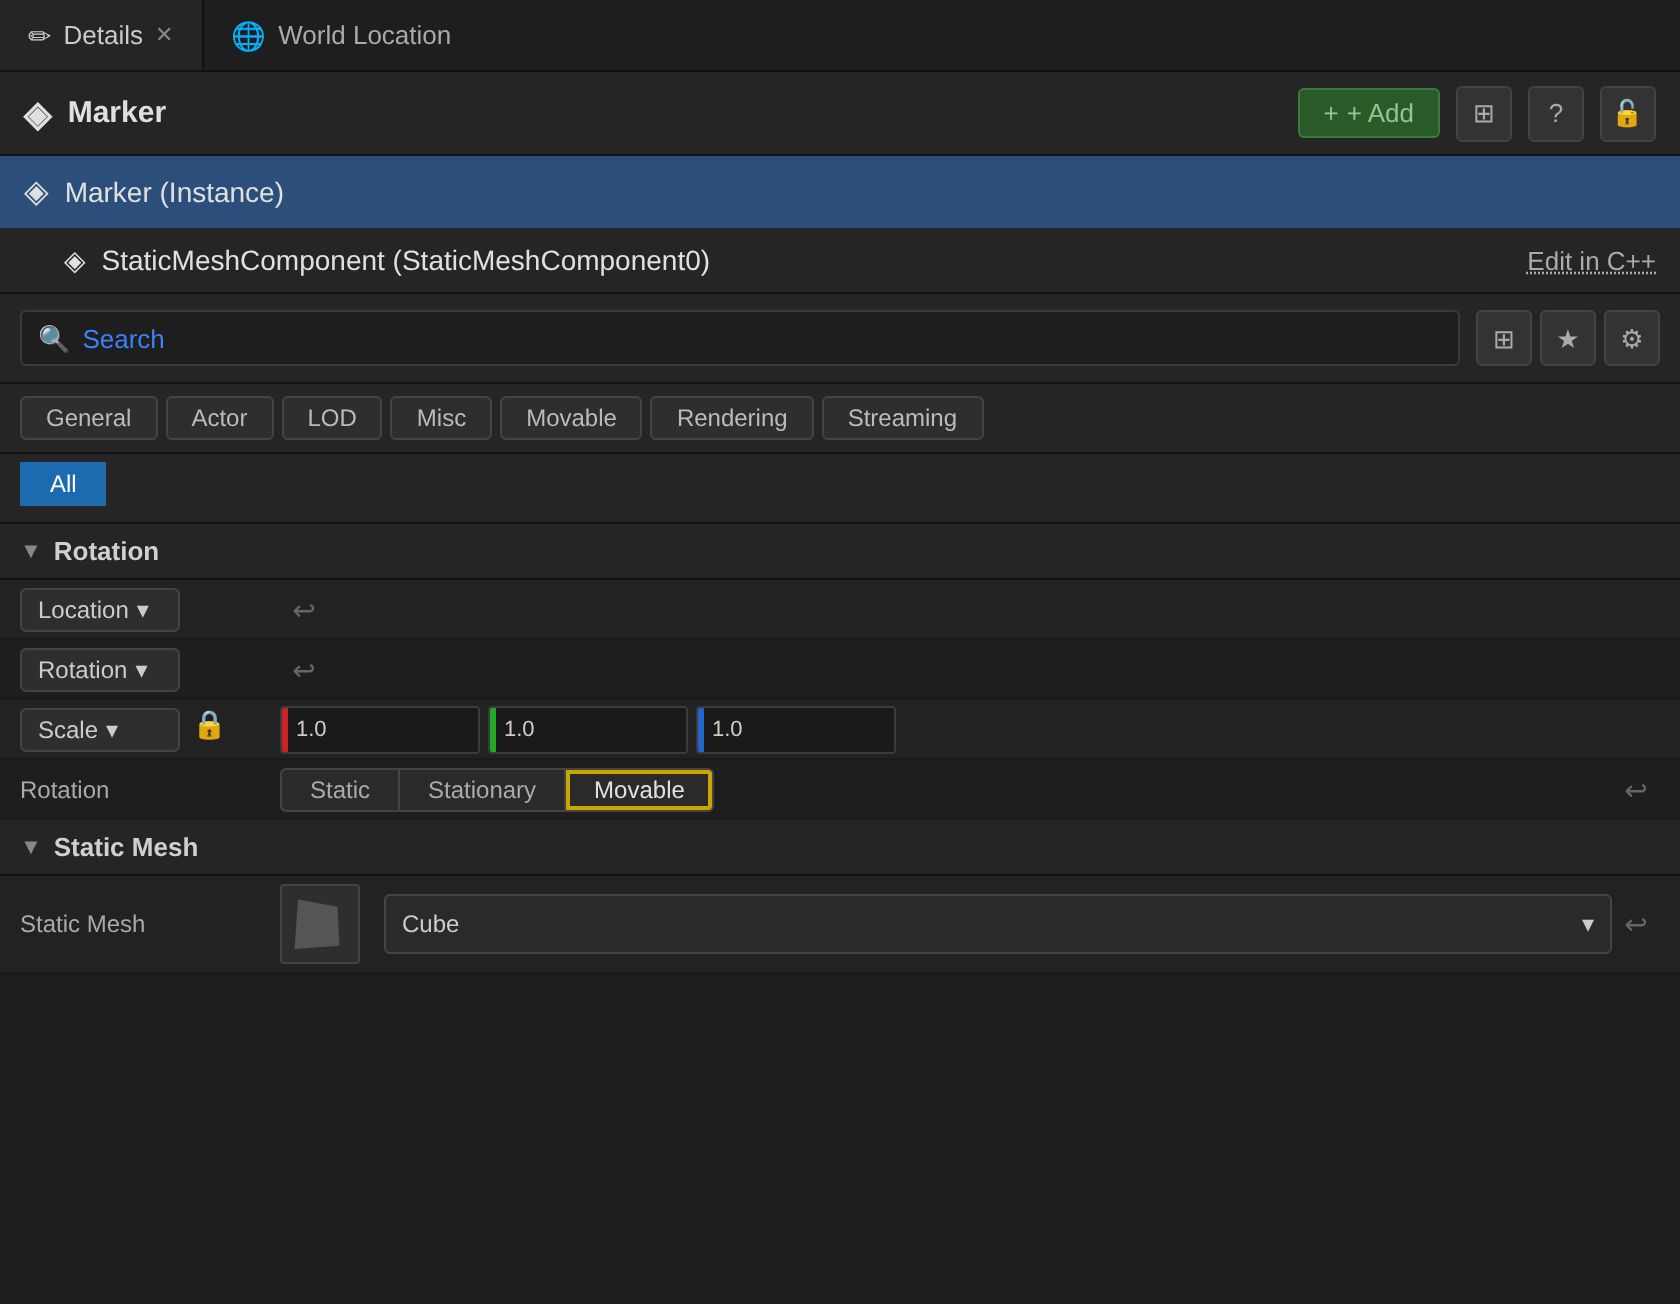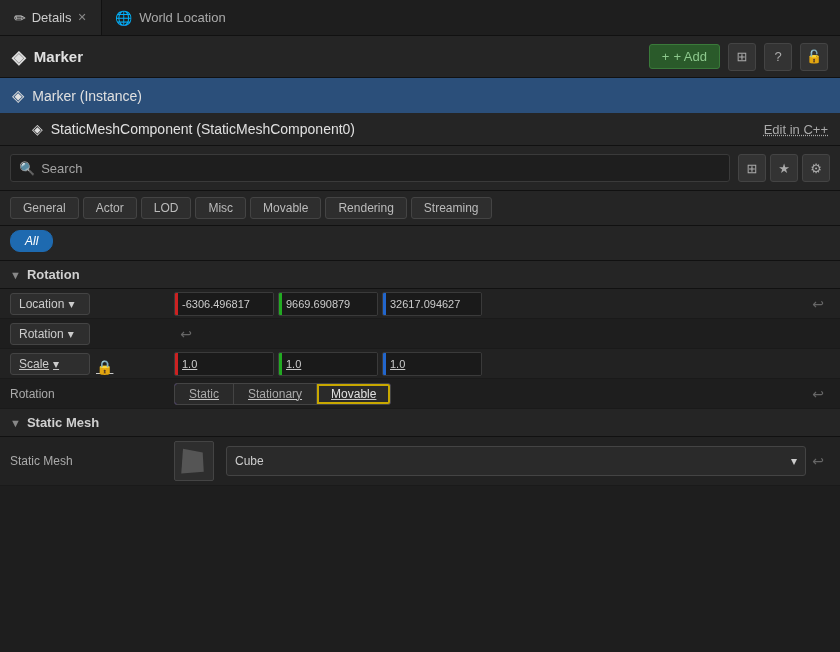--- a/index.html
+++ b/index.html
@@ -152,21 +152,21 @@
       border: 1px solid #3a3a3a;
       border-radius: 3px;
       padding: 0 8px;
       height: 28px;
       gap: 6px;
     }
     .search-input-wrap input {
       background: transparent;
       border: none;
       outline: none;
-      color: #a3a3a3;
+      color: #3b82f6;
       font-size: 13px;
       width: 100%;
     }
     .search-input-wrap input::placeholder { color: #666; }
     .search-actions {
       display: flex;
       align-items: center;
       gap: 4px;
     }
     .search-action-btn {
@@ -201,27 +201,26 @@
       cursor: pointer;
       font-size: 12px;
     }
     .all-row {
       padding: 4px 10px 8px 10px;
       background: #252525;
       border-bottom: 1px solid #111;
     }
     .all-btn {
       padding: 3px 14px;
-      border-radius: 10px;
+      border-radius: 0;
       border: 1px solid #1e6ab0;
       background: #1e6ab0;
       color: #fff;
       cursor: pointer;
       font-size: 12px;
-      font-style: italic;
     }
 
     
     .main-content {
       background: #1e1e1e;
       overflow-y: auto;
       height: calc(652px - 36px - 42px - 45px - 38px - 30px - 28px);
     }
 
     
@@ -244,25 +243,25 @@
 
     
     .prop-row {
       display: flex;
       align-items: center;
       min-height: 30px;
       border-bottom: 1px solid #1a1a1a;
       padding: 2px 10px;
     }
     .prop-label-cell {
-      width: 164px;
+      width: 130px;
       color: #aaa;
       font-size: 12px;
       display: flex;
-      align-items: flex-end;
+      align-items: flex-start;
     }
     .prop-value-cell {
       flex: 1;
       display: flex;
       align-items: center;
       gap: 4px;
     }
     .prop-reset {
       width: 24px;
       display: flex;
@@ -317,21 +316,20 @@
 
     
     .mobility-group {
       display: flex;
       align-items: center;
       gap: 0;
       background: #8b5cf6;
       border-radius: 3px;
       border: 1px solid #444;
       overflow: hidden;
-      text-decoration: underline;
     }
     .mobility-btn {
       padding: 3px 14px;
       background: #2a2a2a;
       color: #aaa;
       border: none;
       cursor: pointer;
       font-size: 12px;
       border-right: 1px solid #444;
     }
@@ -501,48 +499,34 @@
     <span>Rotation</span>
   </div>
 
   <div class="prop-row" style="background:#222;">
     <div class="prop-label-cell">
       <button class="dropdown-btn">
         <span>Location</span>
         <span>▾</span>
       </button>
     </div>
-    <div class="prop-value-cell">
-      <div class="xyz-field">
-        <div class="xyz-bar x"></div>
-        <input class="xyz-input" type="text" value="-6306.496817" style="">
-      </div>
-      <div class="xyz-field">
-        <div class="xyz-bar y"></div>
-        <input class="xyz-input" type="text" value="9669.690879" style="">
-      </div>
-      <div class="xyz-field">
-        <div class="xyz-bar z"></div>
-        <input class="xyz-input" type="text" value="32617.094627" style="">
-      </div>
-    </div>
     <div class="prop-reset">↩</div>
   </div>
 
   <div class="prop-row" style="background:#1e1e1e;">
     <div class="prop-label-cell">
       <button class="dropdown-btn">
         <span>Rotation</span>
         <span>▾</span>
       </button>
     </div>
     <div class="prop-reset">↩</div>
   </div>
 
-  <div class="prop-row" style="background:#222;text-decoration:underline;">
+  <div class="prop-row" style="background:#222;">
     <div class="prop-label-cell">
       <button class="dropdown-btn">
         <span>Scale</span>
         <span>▾</span>
       </button>
       <span class="lock-icon" style="margin-left:6px;">🔒</span>
     </div>
     <div class="prop-value-cell">
       <div class="xyz-field">
         <div class="xyz-bar x"></div>

